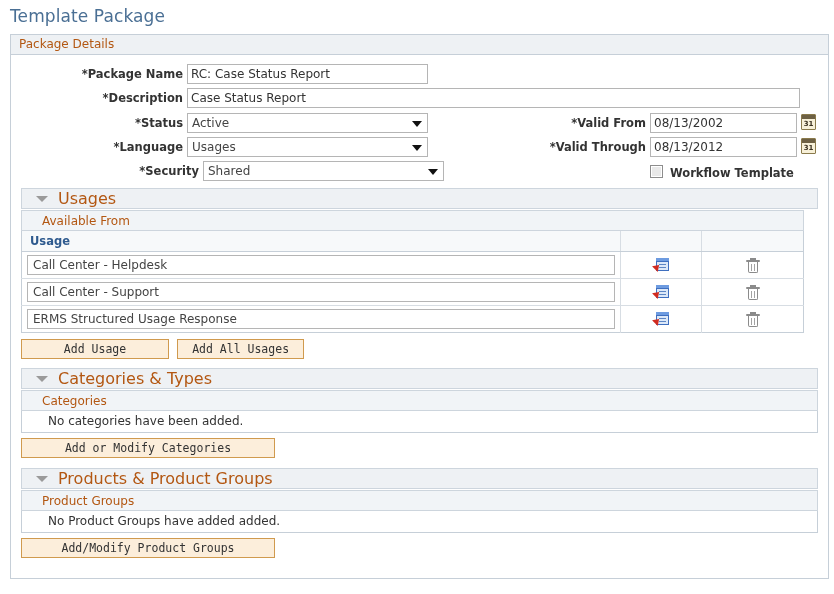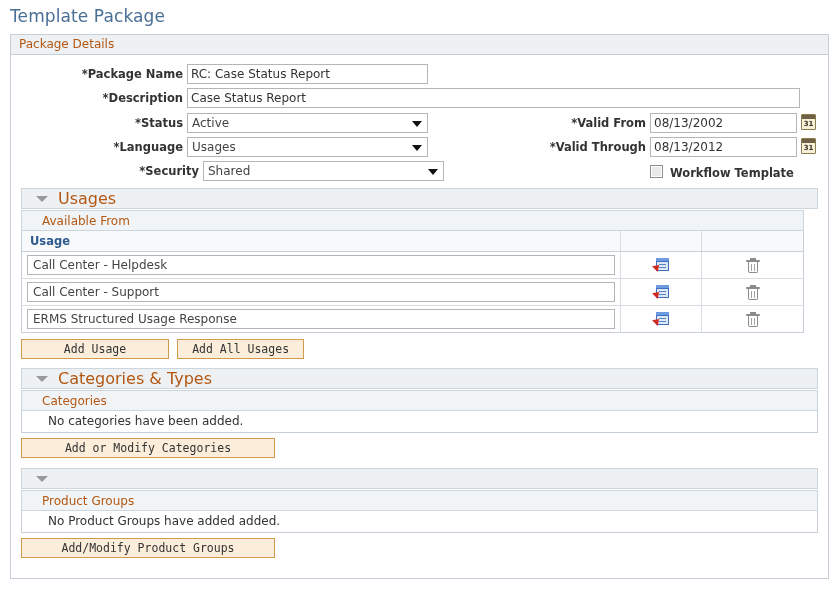--- a/index.html
+++ b/index.html
@@ -514,20 +514,21 @@
       <div class="empty-box">No categories have been added.</div>
     </div>
 
     <div style="margin:4px 0 0 10px;">
       <span class="btn" style="width:254px;">Add or Modify Categories</span>
     </div>
 
     <div style="position:relative; margin:10px 10px 0 10px;">
       <div class="section-header">
         <span class="tri"></span>
+        <span>Products &amp; Product Groups</span>
       </div>
     </div>
 
     <div style="margin:1px 10px 0 10px;">
       <div class="sub-header">Product Groups</div>
       <div class="empty-box">No Product Groups have added added.</div>
     </div>
 
     <div style="margin:4px 0 0 10px;">
       <span class="btn" style="width:254px;">Add/Modify Product Groups</span>

